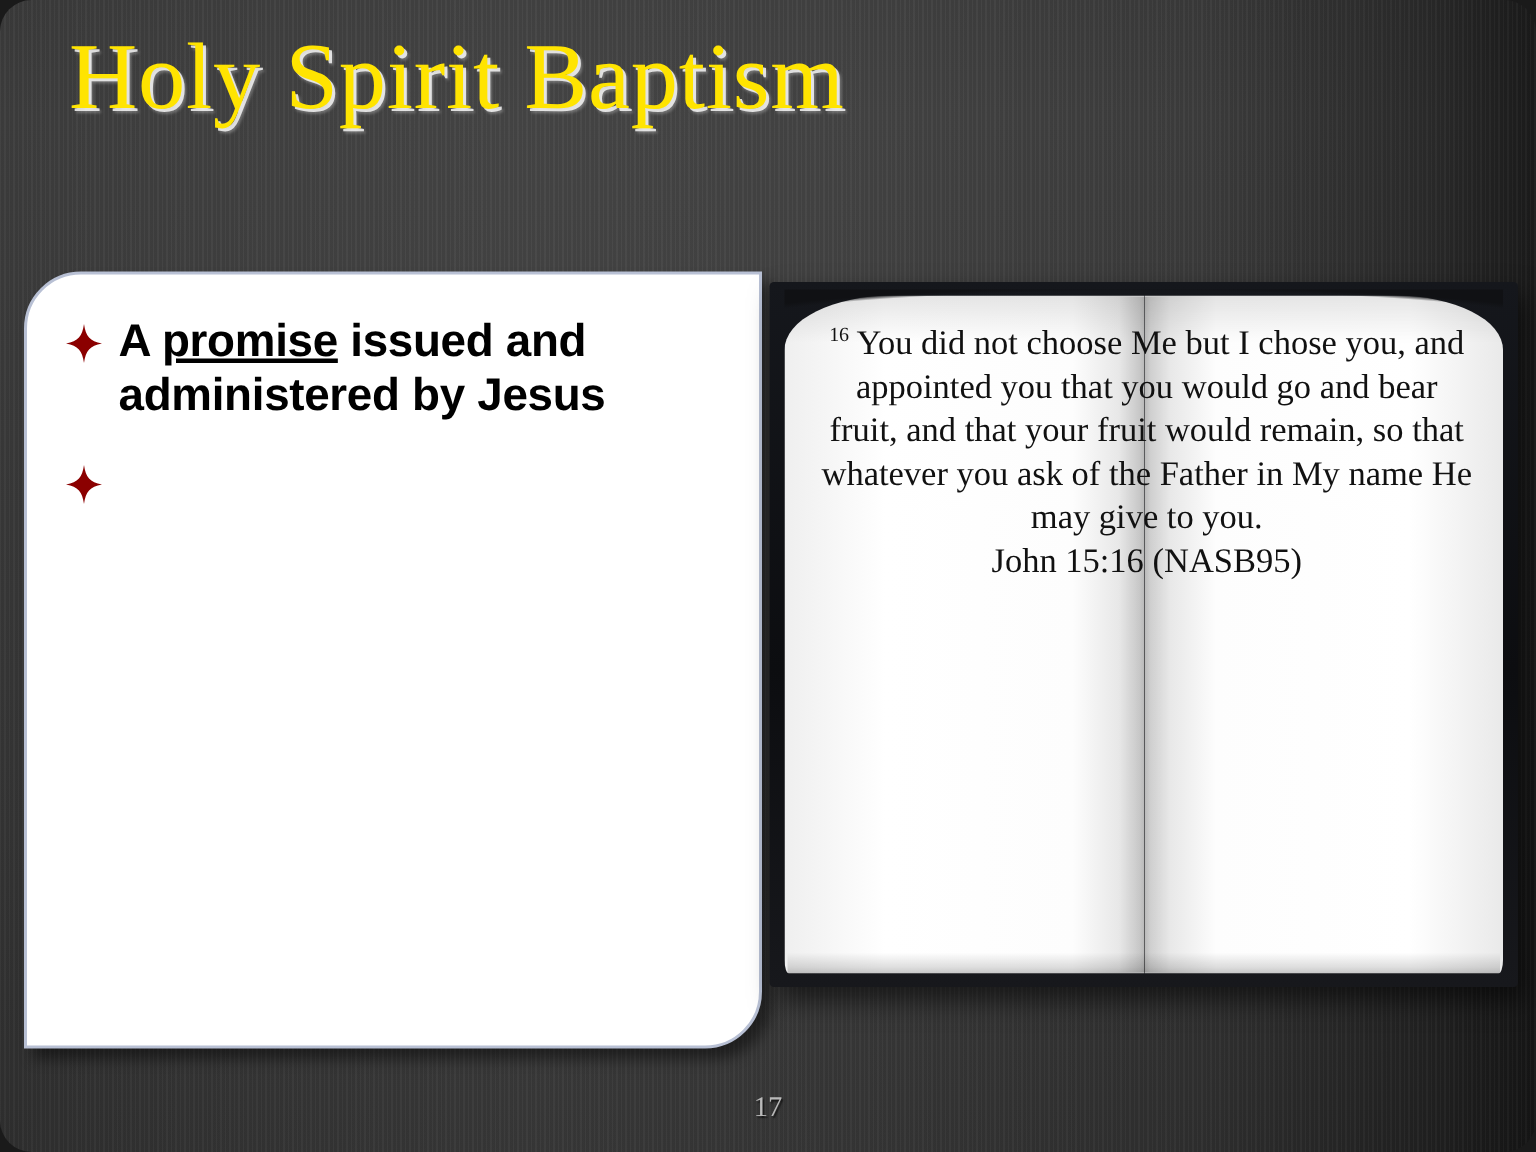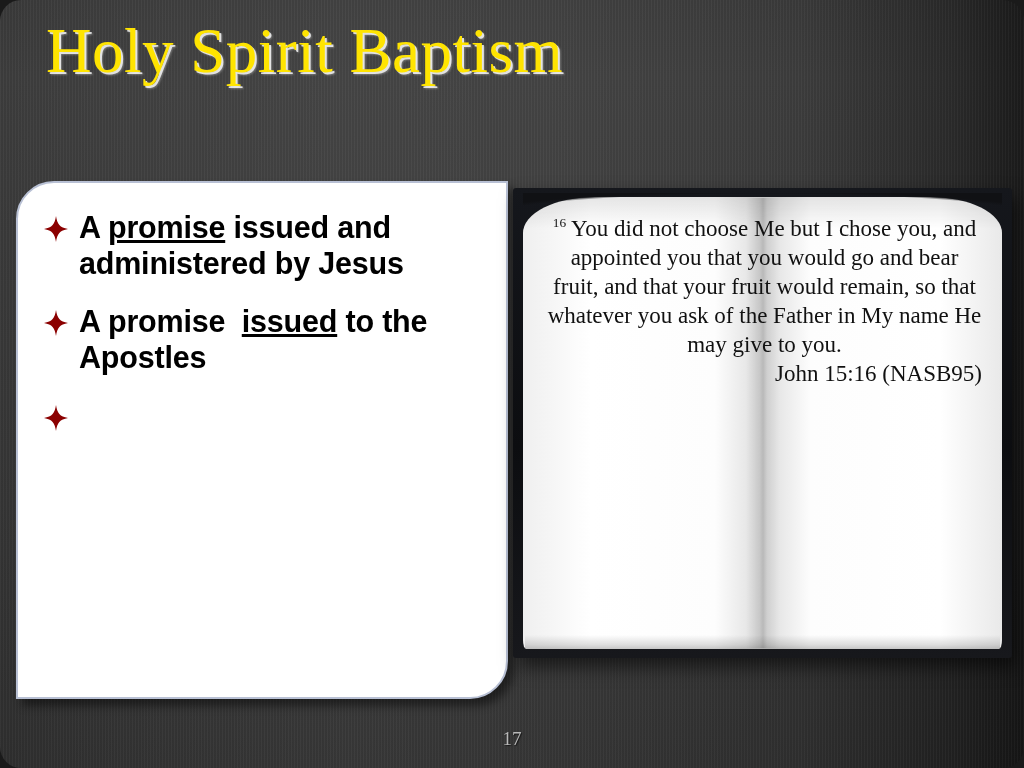--- a/index.html
+++ b/index.html
@@ -185,21 +185,21 @@
     color: #111111;
     text-align: center;
   }
   #scripture sup {
     font-size: 0.58em;
     vertical-align: super;
     line-height: 0;
   }
   #citation {
     display: block;
-    text-align: right;
+    text-align: center;
   }
 
   
   #page-number {
     position: absolute;
     left: 0;
     right: 0;
     bottom: 18px;
     text-align: center;
     font-family: Liberation Serif, serif;
@@ -219,26 +219,20 @@
 
   <div id="content-panel">
     <ul class="bullets">
       <li class="bullet">
         <svg class="star-icon" viewBox="0 0 24 26">
           <path d="M12 0 C13.2 8.2 15.8 11.5 24 13 C15.8 14.5 13.2 17.8 12 26 C10.8 17.8 8.2 14.5 0 13 C8.2 11.5 10.8 8.2 12 0 Z" fill="#8B0000"></path>
         </svg>
         <span><span>A </span><span class="u">promise</span><span> issued and administered by Jesus</span></span>
       </li>
 
-      <li class="bullet">
-        <svg class="star-icon" viewBox="0 0 24 26">
-          <path d="M12 0 C13.2 8.2 15.8 11.5 24 13 C15.8 14.5 13.2 17.8 12 26 C10.8 17.8 8.2 14.5 0 13 C8.2 11.5 10.8 8.2 12 0 Z" fill="#8B0000"></path>
-        </svg>
-        <span><span style="white-space:pre">A promise  </span><span class="u">issued</span><span> to the Apostles</span></span>
-      </li>
 
       <li class="bullet">
         <svg class="star-icon" viewBox="0 0 24 26">
           <path d="M12 0 C13.2 8.2 15.8 11.5 24 13 C15.8 14.5 13.2 17.8 12 26 C10.8 17.8 8.2 14.5 0 13 C8.2 11.5 10.8 8.2 12 0 Z" fill="#8B0000"></path>
         </svg>
       </li>
     </ul>
   </div>
 
   <div id="book">

